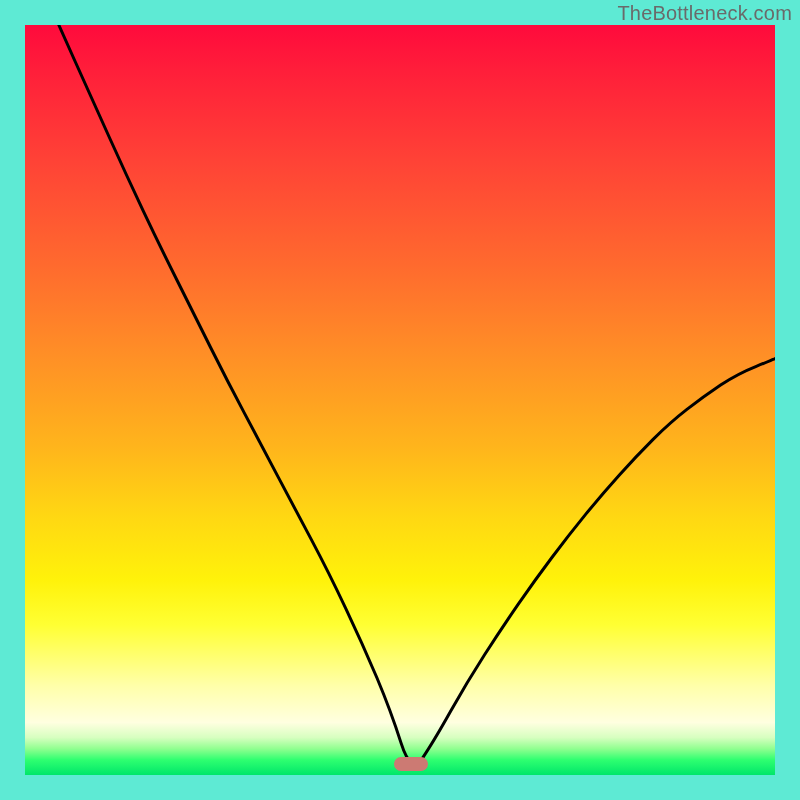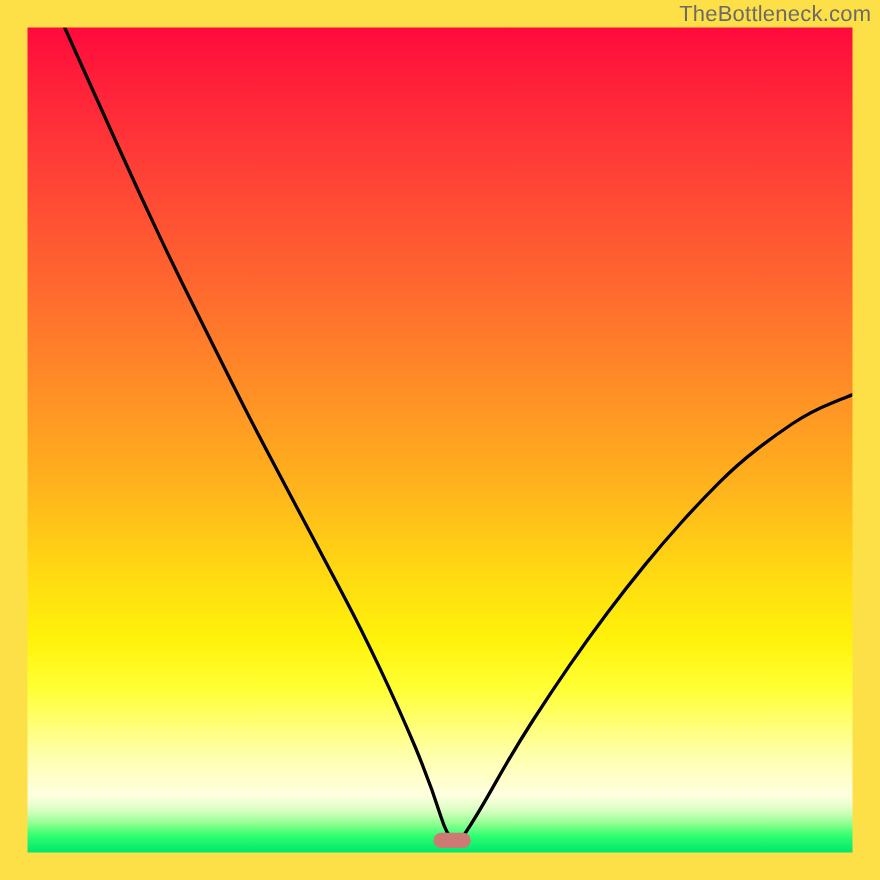--- a/index.html
+++ b/index.html
@@ -8,21 +8,21 @@
     width: 800px;
     height: 800px;
     background: #000;
     overflow: hidden;
     font-family: Arial, Helvetica, sans-serif;
   }
   .frame {
     position: relative;
     width: 800px;
     height: 800px;
-    background: #fde047;
+    background: #5eead4;
   }
   .plot-area {
     position: absolute;
     left: 25px;
     top: 25px;
     width: 750px;
     height: 750px;
     
     background: linear-gradient(
       to bottom,

